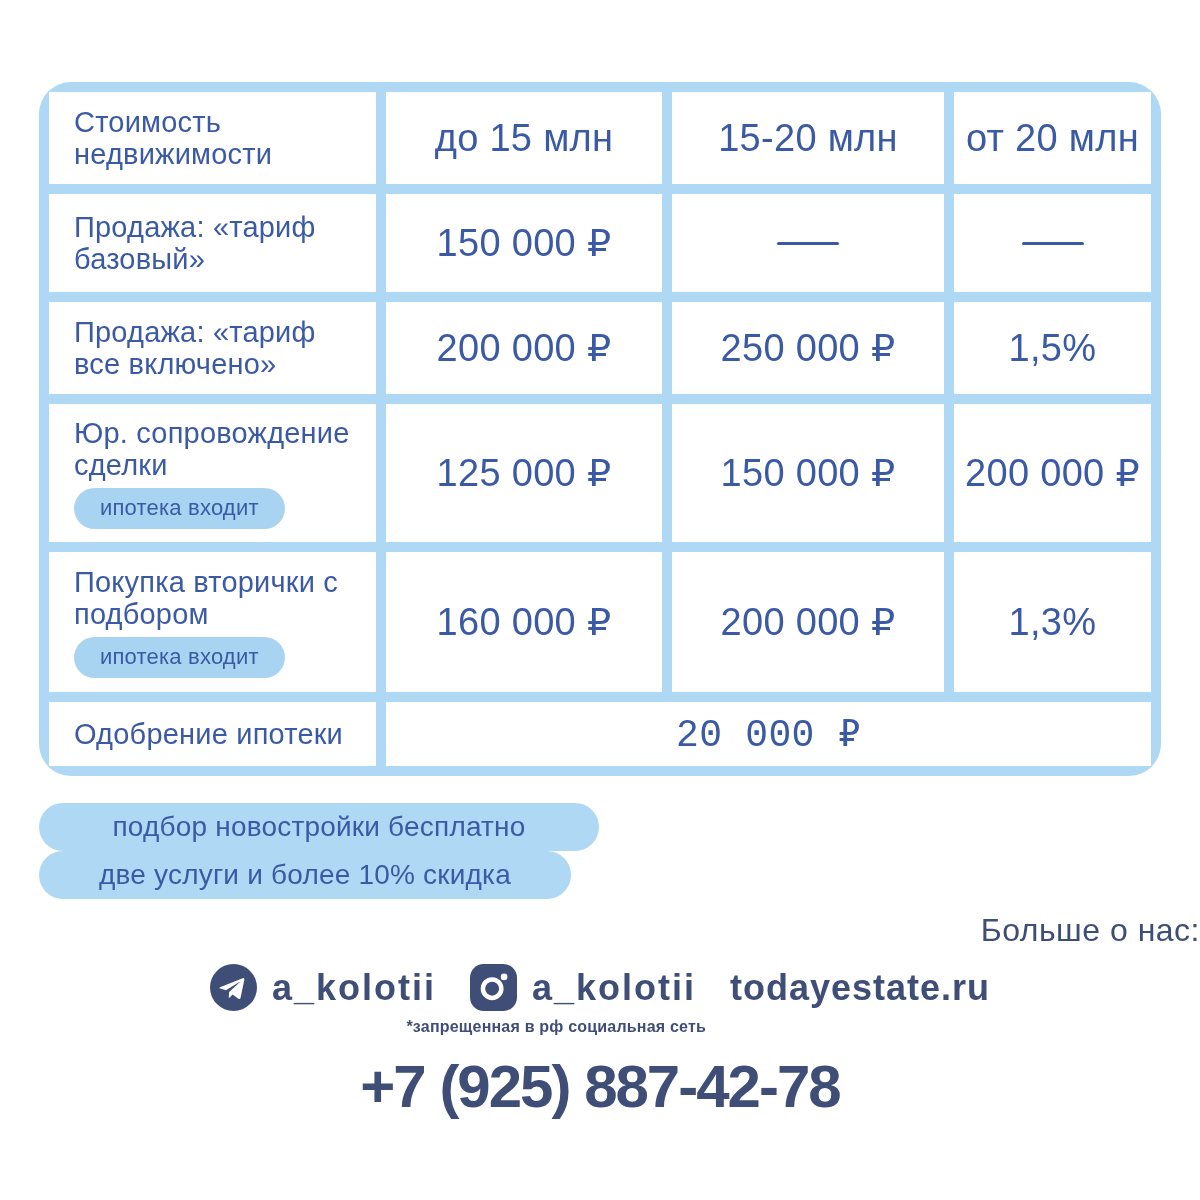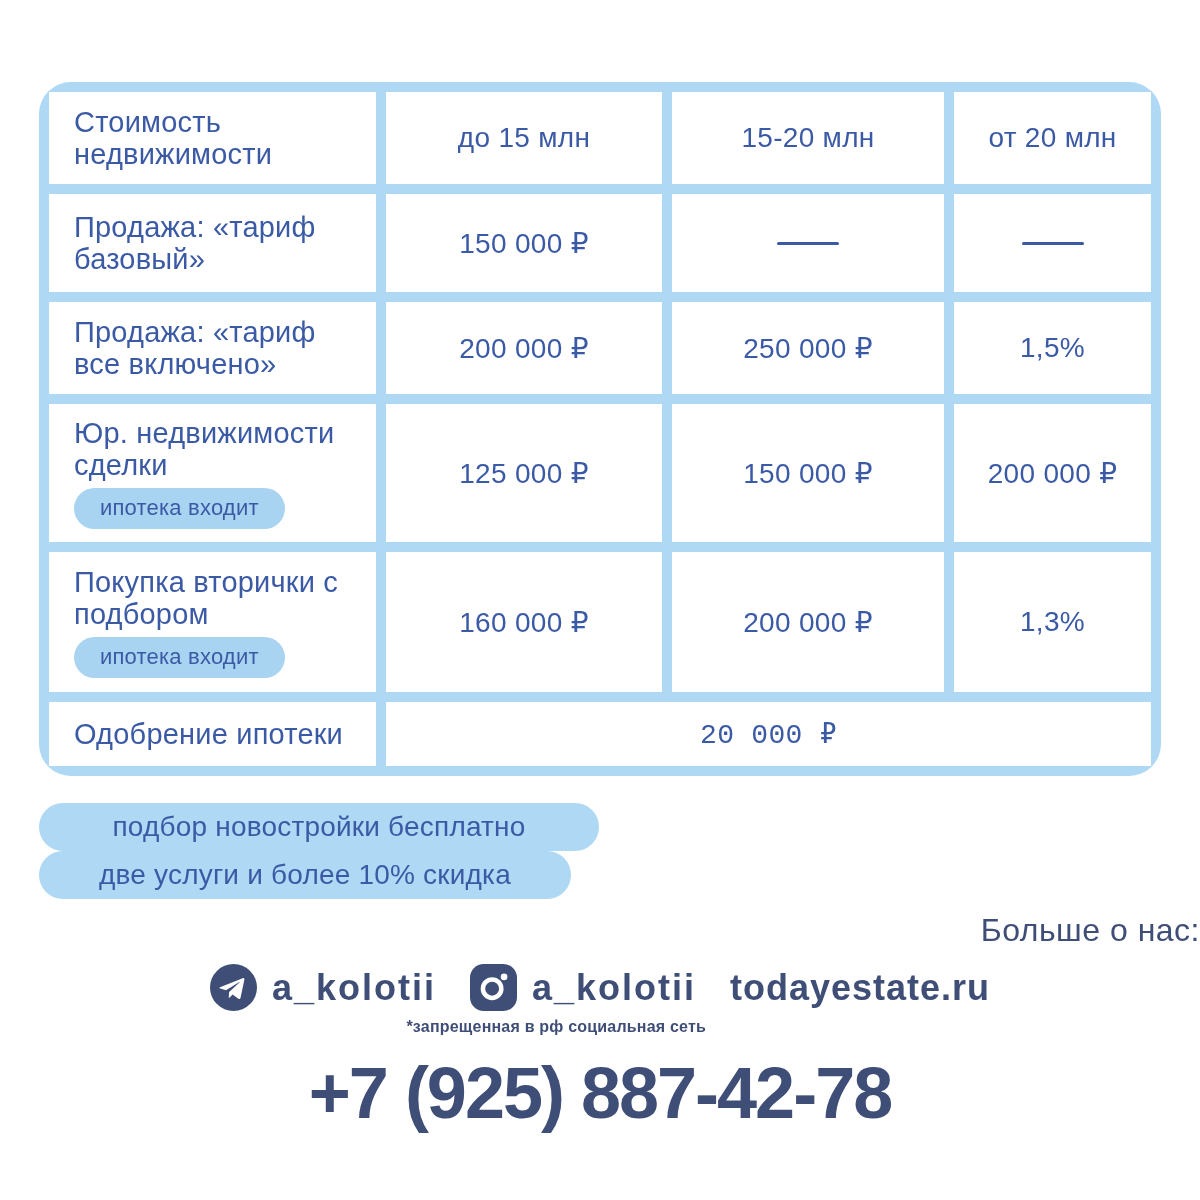--- a/index.html
+++ b/index.html
@@ -46,21 +46,21 @@
   .cell.label{
     flex-direction:column;
     align-items:flex-start;
     justify-content:center;
     padding:10px 12px 10px 25px;
     font-size:29px;
     line-height:1.12;
     letter-spacing:.2px;
   }
   .cell.value{
-    font-size:28px;
+    font-size:38px;
     letter-spacing:.3px;
   }
   .cell.merged{grid-column:2 / -1;font-family:Liberation Mono, monospace;}
   .badge{
     display:inline-block;
     margin-top:7px;
     background:var(--badge-bg);
     color:var(--table-text);
     font-size:22px;
     line-height:1;
@@ -137,21 +137,21 @@
     font-size:16px;
     font-weight:bold;
     letter-spacing:.2px;
     color:var(--footer-text);
   }
   .phone{
     position:absolute;
     top:1052px; left:0; width:1200px;
     text-align:center;
     color:var(--footer-text);
-    font-size:72px;
+    font-size:60px;
     font-weight:bold;
     letter-spacing:-2px;
   }
 </style>
 </head>
 <body>
 
 <div class="canvas">
 
   <div class="pricing-table">
@@ -189,21 +189,21 @@
       <span>200 000 ₽</span>
     </div>
     <div class="cell value">
       <span>250 000 ₽</span>
     </div>
     <div class="cell value">
       <span>1,5%</span>
     </div>
 
     <div class="cell label">
-      <span>Юр. недвижимости сделки</span>
+      <span>Юр. сопровождение сделки</span>
       <span class="badge">ипотека входит</span>
     </div>
     <div class="cell value">
       <span>125 000 ₽</span>
     </div>
     <div class="cell value">
       <span>150 000 ₽</span>
     </div>
     <div class="cell value">
       <span>200 000 ₽</span>

